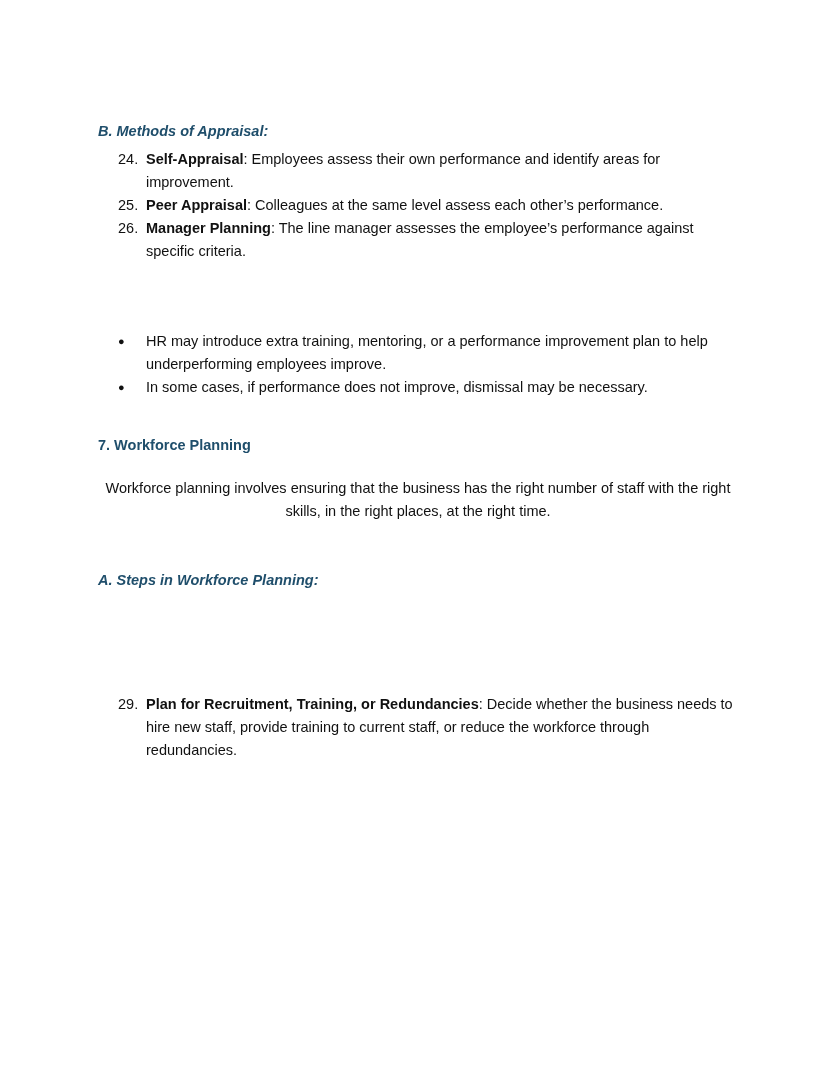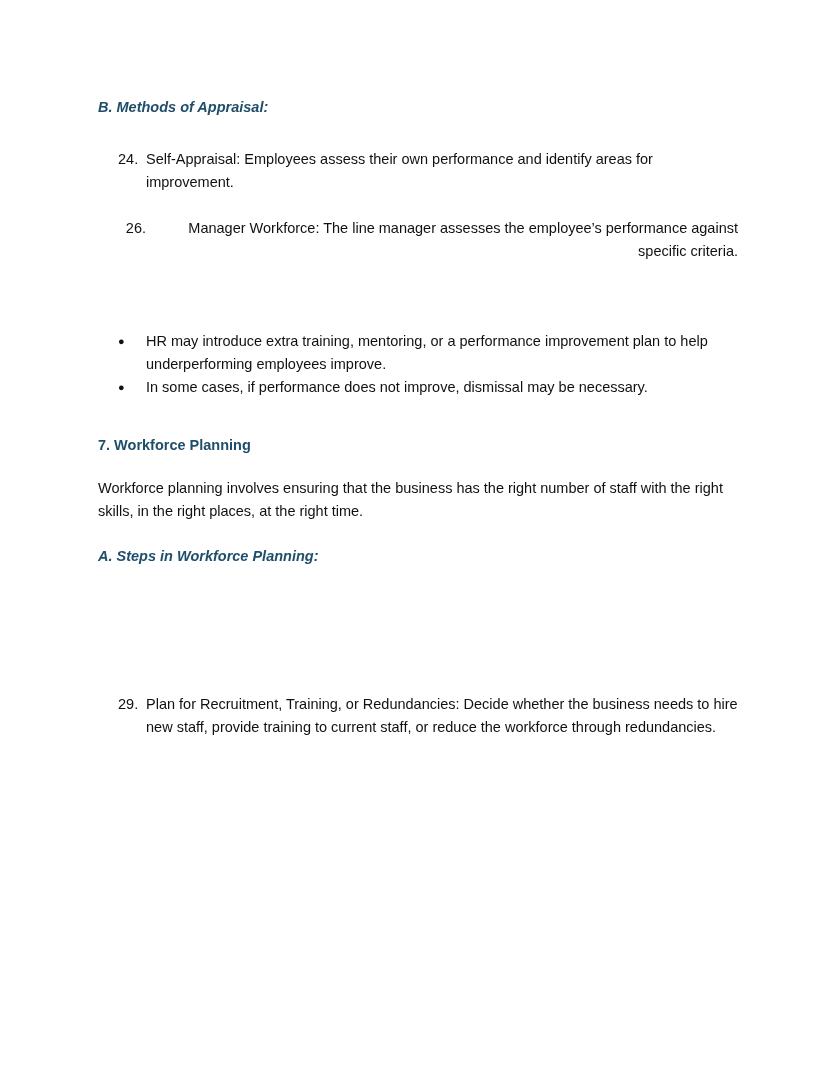--- a/index.html
+++ b/index.html
@@ -1,56 +1,60 @@
 <!DOCTYPE html>
 <html><head>
 <meta charset="utf-8">
 <style>
   html, body { margin: 0; padding: 0; background: #ffffff; }
   body { width: 828px; height: 1071px; position: relative; overflow: hidden;
          font-family: "Liberation Sans", sans-serif; color: #111111; font-size: 14.5px; }
   .page { position: absolute; left: 0; top: 0; width: 828px; height: 1071px; }
-  .h-sub { position: absolute; left: 98px; font-style: italic; font-weight: bold; color: #1f4e6b; font-size: 14.5px; }
+  .h-sub { position: absolute; left: 98px; font-style: italic; font-weight: bold; color: #1f4e6b; font-size: 14.5px; margin-top: 24px; }
   .h-sec { position: absolute; left: 98px; font-weight: bold; color: #1f4e6b; font-size: 14.5px; }
   .para { position: absolute; left: 98px; width: 640px; line-height: 23px; }
   .item { position: absolute; left: 118px; width: 620px; line-height: 23px; margin-top: 7px; }
   .num { position: absolute; left: 0; top: 0; width: 28px; }
   .txt { display: block; margin-left: 28px; }
   .bullet { position: absolute; left: 0; top: 0; width: 28px; font-size: 11px; }
-  b { font-weight: normal; }
+  b { font-weight: bold; }
 </style>
 </head>
 <body>
 
 <div class="page">
 
   <div class="h-sub" style="top:99px;">B. Methods of Appraisal:</div>
 
   <div class="item" style="top:141px;">
     <span class="num">24.</span>
     <span class="txt"><b>Self-Appraisal</b><span>: Employees assess their own performance and identify areas for improvement.</span></span>
   </div>
-  <div class="item" style="top:210px;text-align:right;">
+  <div class="item" style="top:187px;">
+    <span class="num">25.</span>
+    <span class="txt"><b>Peer Appraisal</b><span>: Colleagues at the same level assess each other’s performance.</span></span>
+  </div>
+  <div class="item" style="top:210px;">
     <span class="num">26.</span>
-    <span class="txt"><b>Manager Workforce</b><span>: The line manager assesses the employee’s performance against specific criteria.</span></span>
+    <span class="txt"><b>Manager Planning</b><span>: The line manager assesses the employee’s performance against specific criteria.</span></span>
   </div>
 
 
   <div class="item" style="top:323px;">
     <span class="bullet">●</span>
     <span class="txt">HR may introduce extra training, mentoring, or a performance improvement plan to help underperforming employees improve.</span>
   </div>
   <div class="item" style="top:369px;">
     <span class="bullet">●</span>
     <span class="txt">In some cases, if performance does not improve, dismissal may be necessary.</span>
   </div>
 
   <div class="h-sec" style="top:437px;">7. Workforce Planning</div>
 
-  <div class="para" style="top:477px;">Workforce planning involves ensuring that the business has the right number of staff with the right skills, in the right places, at the right time.</div>
+  <div class="para" style="top:477px;text-align:center;">Workforce planning involves ensuring that the business has the right number of staff with the right skills, in the right places, at the right time.</div>
 
   <div class="h-sub" style="top:548px;">A. Steps in Workforce Planning:</div>
 
   <div class="item" style="top:686px;">
     <span class="num">29.</span>
     <span class="txt"><b>Plan for Recruitment, Training, or Redundancies</b><span>: Decide whether the business needs to hire new staff, provide training to current staff, or reduce the workforce through redundancies.</span></span>
   </div>
 
 </div>
 

